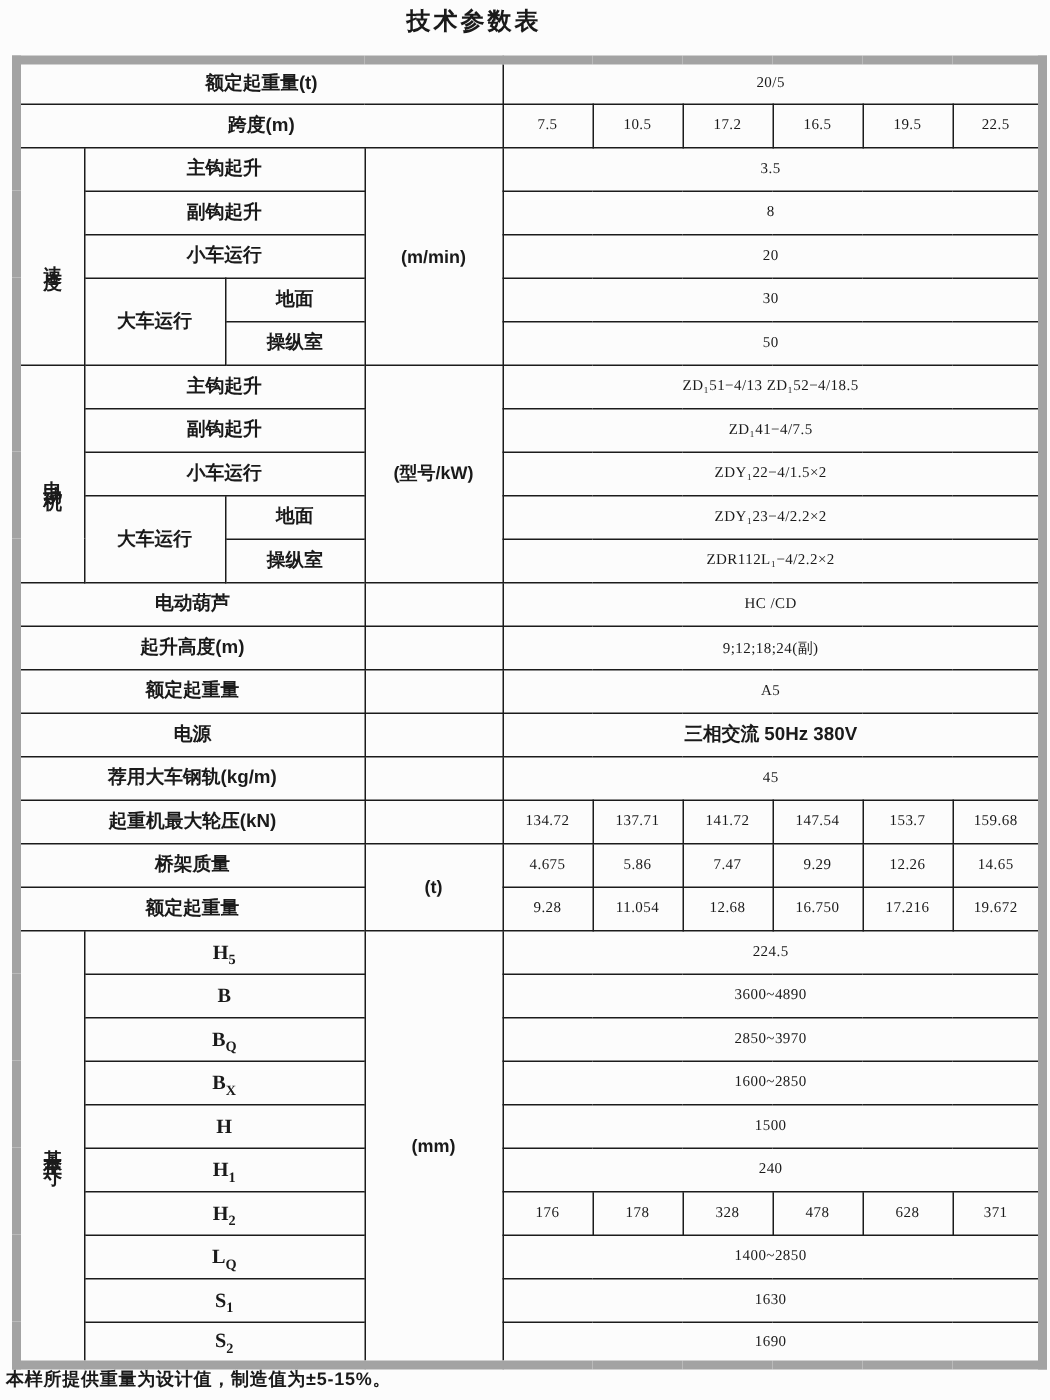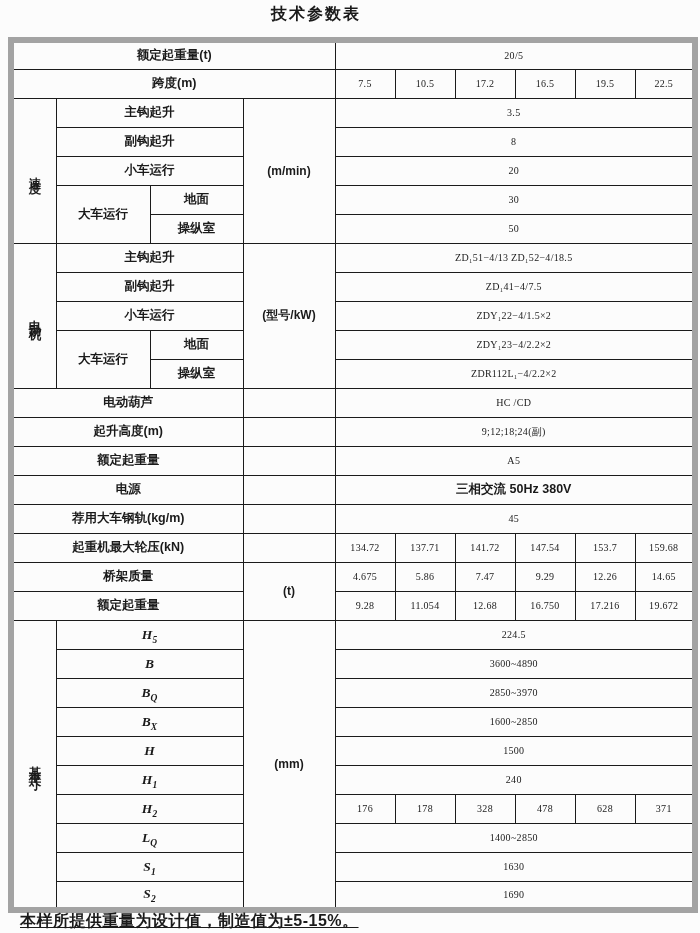--- a/index.html
+++ b/index.html
@@ -50,34 +50,32 @@
     writing-mode:vertical-rl;
     text-orientation:upright;
     margin:0 auto;
     letter-spacing:4px;
     font-weight:700;
     font-size:12.5px;
     line-height:1;
   }
   .dim{
     font-family:"Liberation Serif",serif;
-    font-style:italic;
     font-weight:700;
     font-size:13.5px;
   }
   .dim sub{
     font-size:9.5px;
     line-height:0;
   }
   .footnote{
-    position:absolute;left:20px;top:911px;
-    font-size:16px;font-weight:700;
+    position:absolute;left:4px;top:911px;
+    font-size:12px;font-weight:700;
     font-family:"Liberation Sans",sans-serif;
     letter-spacing:0.5px;
-    text-decoration:underline;
   }
 </style>
 </head>
 <body>
 
 <div class="page-title">技术参数表</div>
 
 <table class="spec">
   <colgroup>
     <col style="width:45px">

